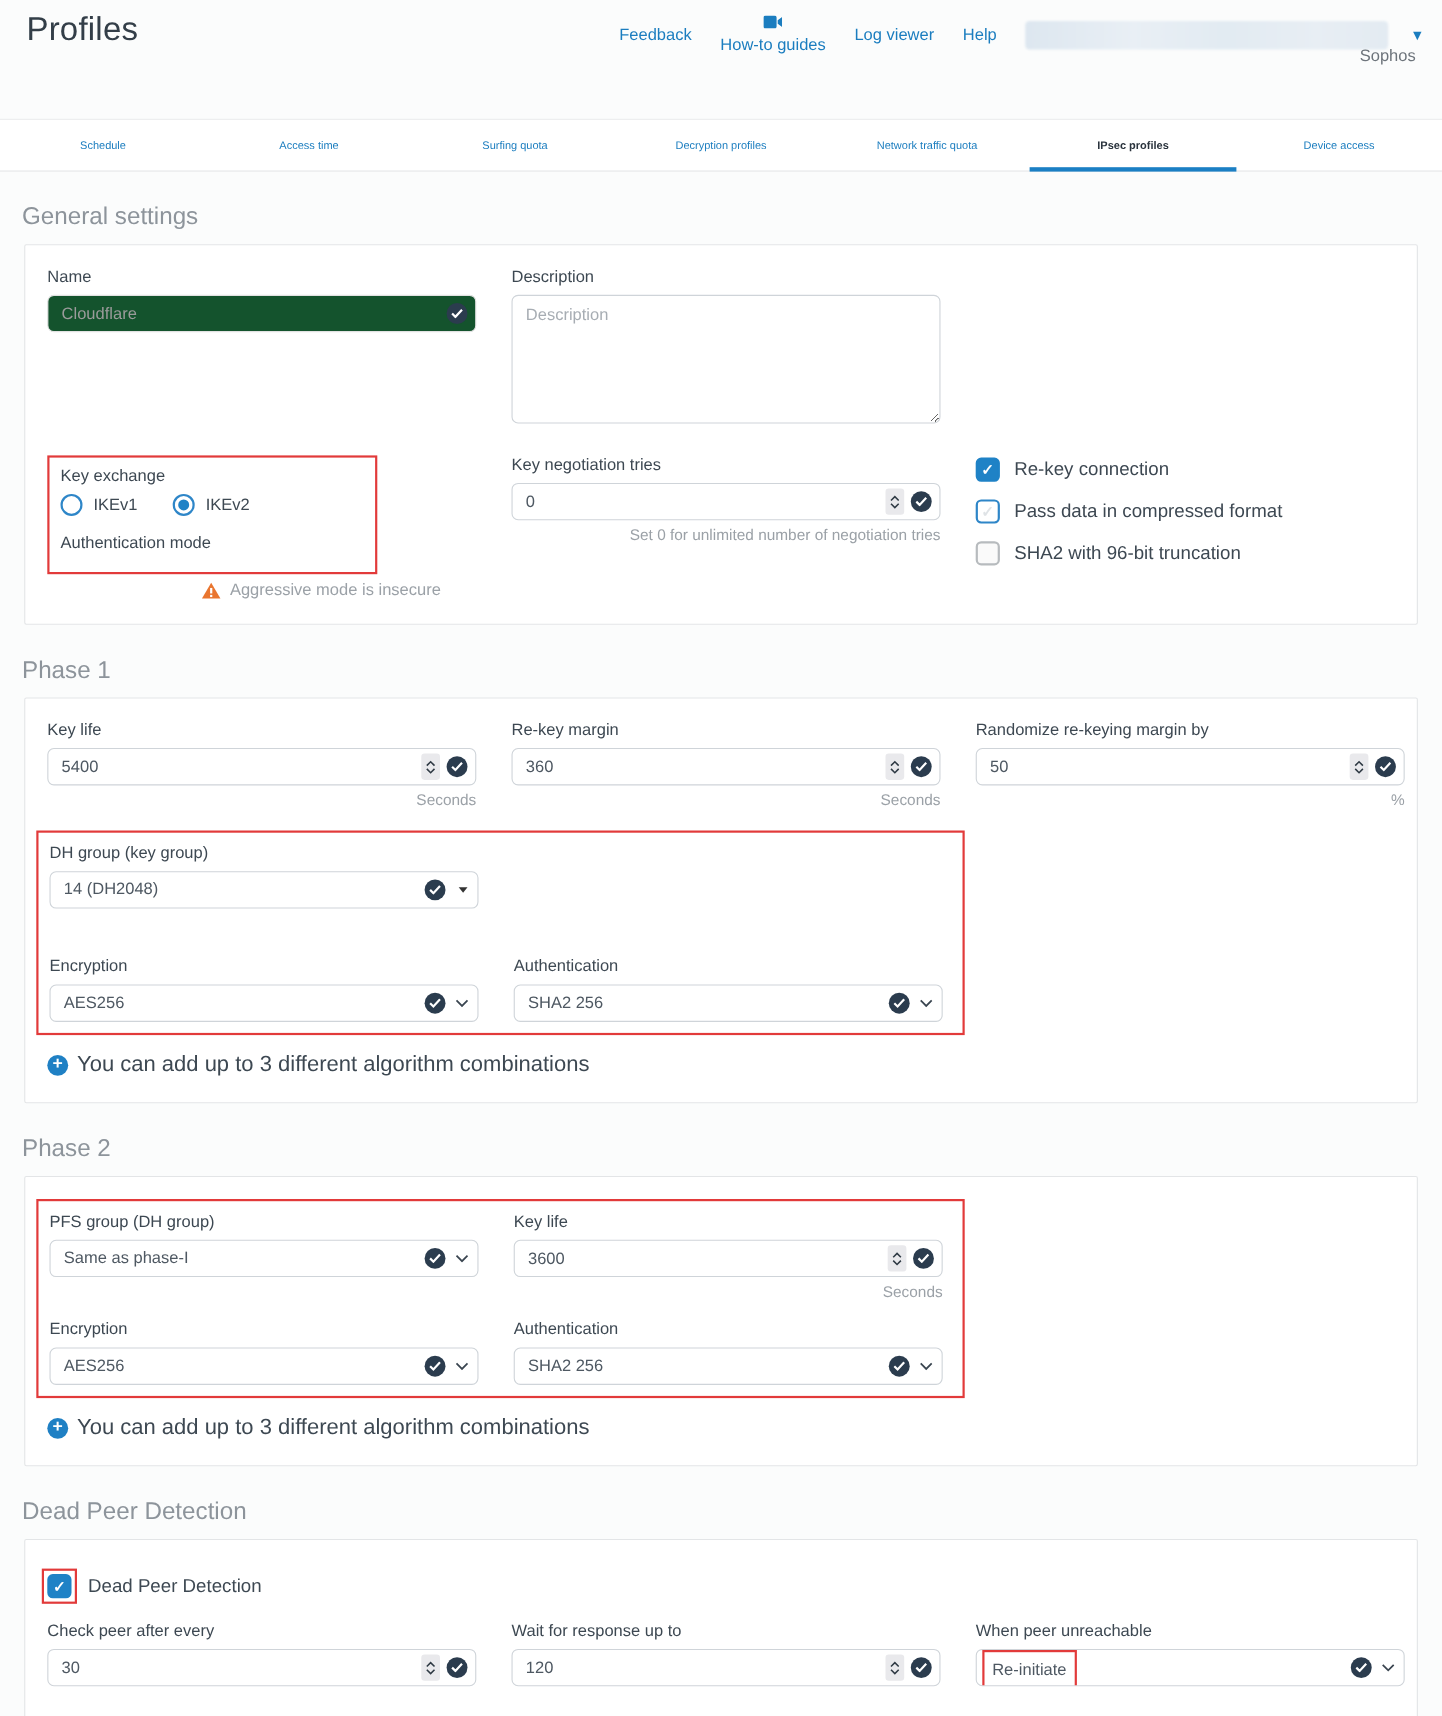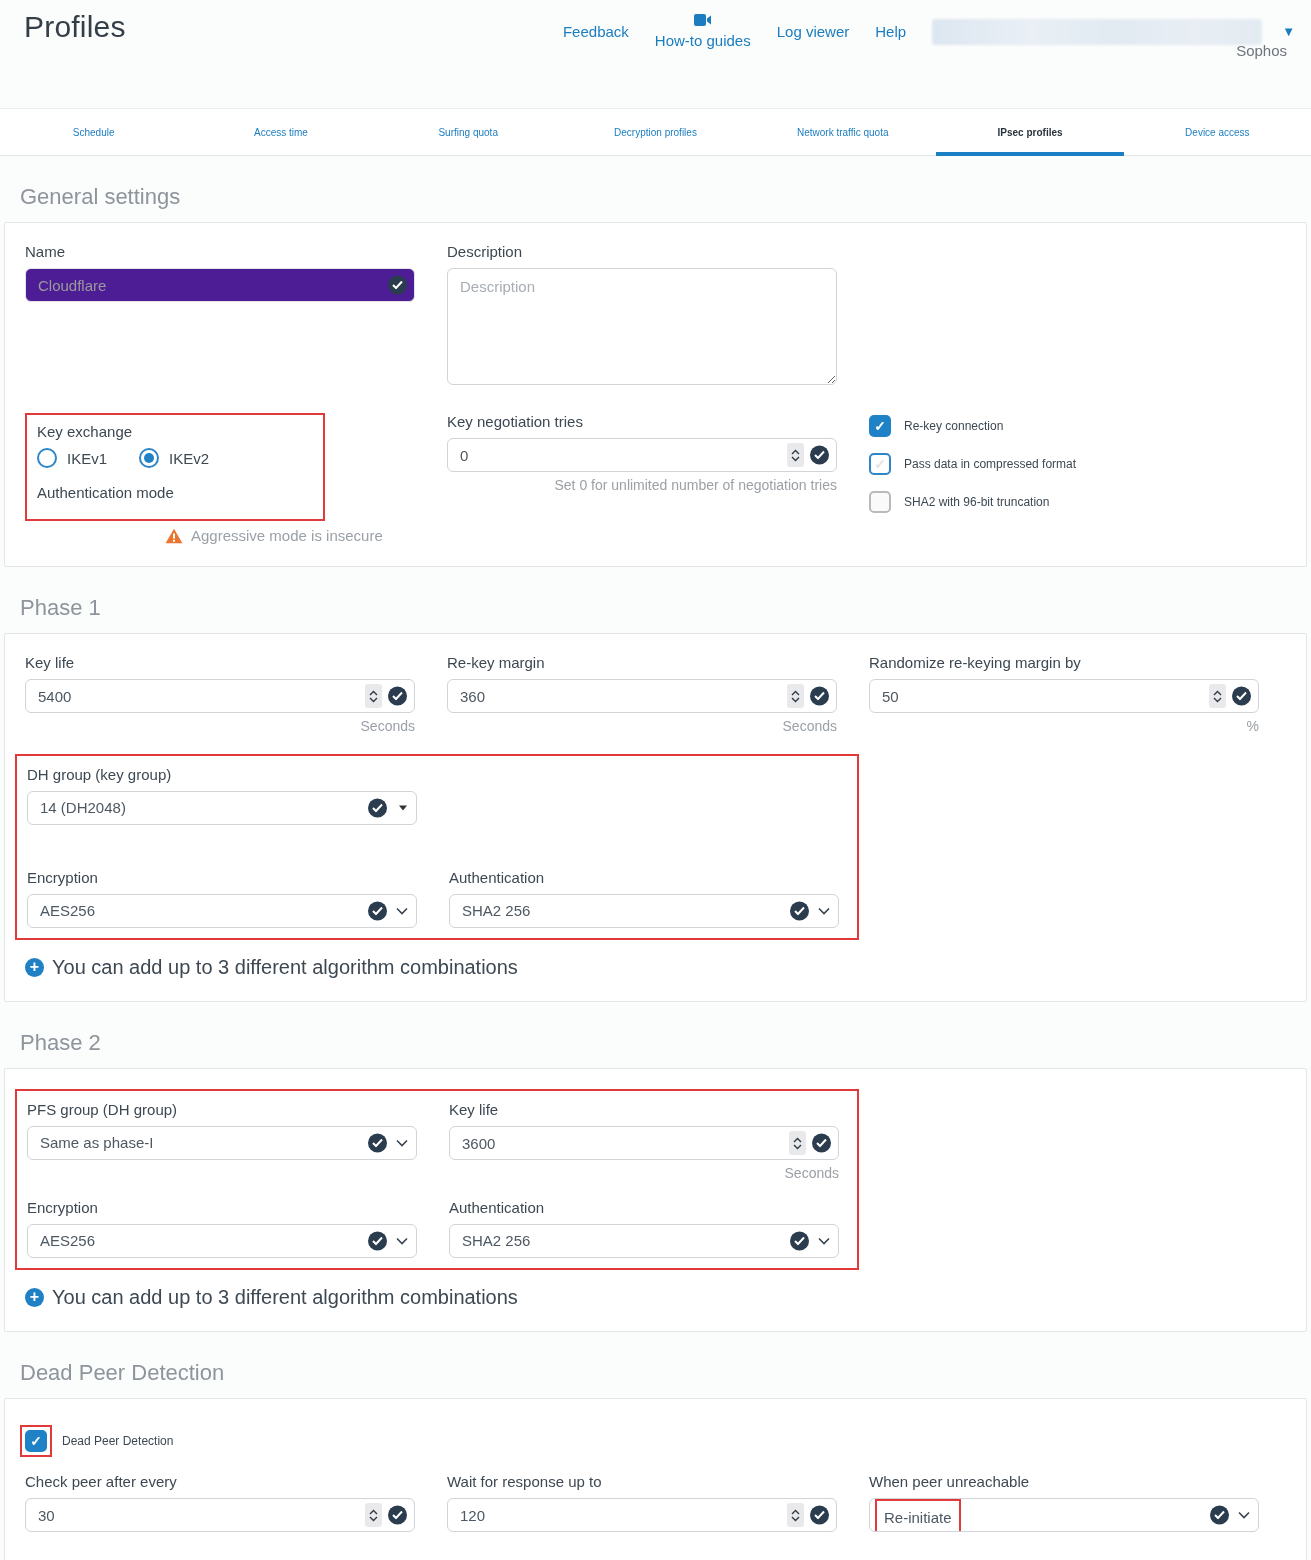--- a/index.html
+++ b/index.html
@@ -20,34 +20,34 @@
   .brand { position:absolute; top:42px; right:24px; color:#6d747b; font-size:15px; }
 
   
   .tabbar { height:48px; background:#fff; border-top:1px solid #ebedee; border-bottom:1px solid #e3e5e7; display:flex; }
   .tab { flex:1; display:flex; align-items:center; justify-content:center; font-size:10px; color:#1b7dbf; cursor:pointer; position:relative; white-space:nowrap; }
   .tab.active { color:#2a333d; font-weight:bold; }
   .tab.active::after { content:""; position:absolute; left:0; right:0; bottom:-1px; height:4px; background:#1b7fc4; }
 
   
   .sec-h { margin:28px 0 12px 20px; font-size:22px; font-weight:400; color:#8d949b; }
-  .card { margin:0 4px; background:#fff; border:1px solid #e3e5e7; border-radius:2px; padding:20px 20px 22px 20px; }
+  .card { margin:0 22px; background:#fff; border:1px solid #e3e5e7; border-radius:2px; padding:20px 20px 22px 20px; }
   .row3 { display:grid; grid-template-columns:390px 390px 390px; column-gap:32px; align-items:start; }
   .row2 { display:grid; grid-template-columns:390px 390px; column-gap:32px; align-items:start; }
 
   .lbl { font-size:15px; color:#3d4852; margin-bottom:8px; display:block; }
 
   
   .field { position:relative; height:34px; }
   .field input, .sel-text {
     width:100%; height:34px; border:1px solid #cfd4d9; border-radius:6px; background:#fff;
     font-family:"Liberation Sans",sans-serif; font-size:15px; color:#4e5862; padding:0 70px 0 12px; outline:none;
     display:block; }
   .sel-text { line-height:32px; padding-right:60px; overflow:hidden; }
-  .field.disabled input { background:#4c1d95; border-color:#e2e2e2; color:#9b9b9b; }
+  .field.disabled input { background:#14532d; border-color:#e2e2e2; color:#9b9b9b; }
   textarea.desc { width:100%; height:117px; border:1px solid #cfd4d9; border-radius:6px; resize:both;
     font-family:"Liberation Sans",sans-serif; font-size:15px; color:#4e5862; padding:9px 12px; outline:none; }
   textarea.desc::placeholder { color:#a7adb3; }
 
   .okicon { position:absolute; top:50%; transform:translateY(-50%); right:8px; width:19px; height:19px;
     border-radius:50%; background:#2b3c4e; color:#fff; display:flex; align-items:center; justify-content:center; }
   .okicon svg { display:block; }
   .spinner { position:absolute; top:50%; transform:translateY(-50%); right:33px; width:17px; height:24px;
     background:#e9e9ec; border-radius:3px; display:flex; flex-direction:column; align-items:center; justify-content:center; gap:1px; cursor:pointer; }
   .chev { position:absolute; top:50%; transform:translateY(-50%); right:9px; cursor:pointer; display:flex; }
@@ -65,21 +65,21 @@
   .radio.gray { border-color:#a3a9af; background:#f4f4f4; }
   .radio.gray.sel::after { background:#8e959c; inset:4px; }
   .radio-lbl { font-size:15px; color:#3d4852; margin-right:22px; }
 
   
   .cb-row { display:flex; align-items:center; gap:13px; margin-bottom:16px; }
   .cb { width:22px; height:22px; border-radius:5px; border:2px solid #b7bbbe; background:#fafafa; flex:none;
     display:flex; align-items:center; justify-content:center; cursor:pointer; font-size:14px; font-weight:bold; }
   .cb.blue { border-color:#2e86c8; background:#fff; color:#dfe3e6; }
   .cb.checked { background:#1f82c6; border-color:#1f82c6; color:#fff; }
-  .cb-lbl { font-size:12px; color:#3d4852; }
+  .cb-lbl { font-size:17px; color:#3d4852; }
 
   
   .ann { border:2px solid #e23a3a; }
   .kx-box { width:300px; padding:8px 10px 10px 10px; }
   .algo-box { margin-left:-10px; padding:10px; width:844px; }
   .cb-ann { display:inline-flex; padding:3px; margin-left:-5px; }
   .val-ann { display:inline-block; padding:1px 7px; margin-left:-7px; }
 
   .warn-row { display:flex; align-items:center; gap:8px; margin:6px 0 0 140px; }
   .warn-txt { color:#9ba1a7; font-size:15px; }

